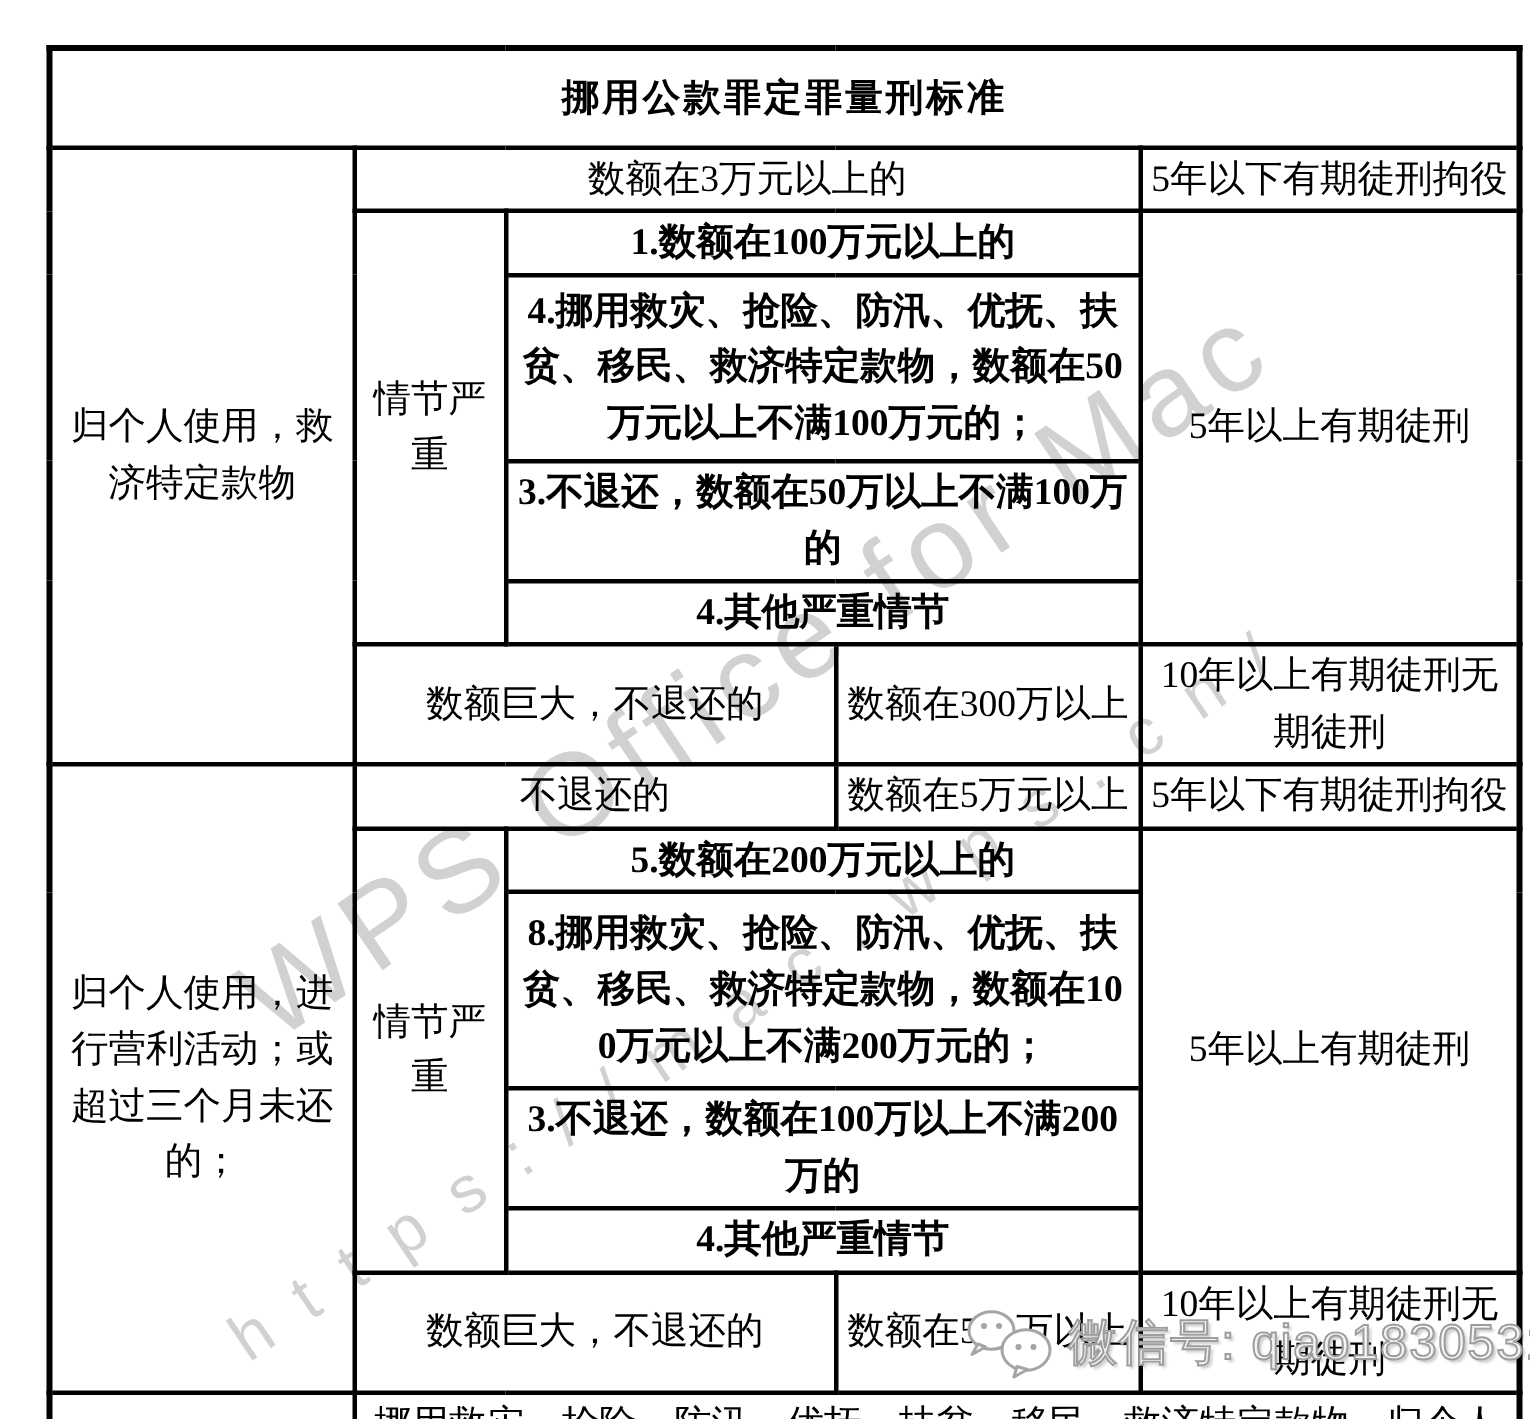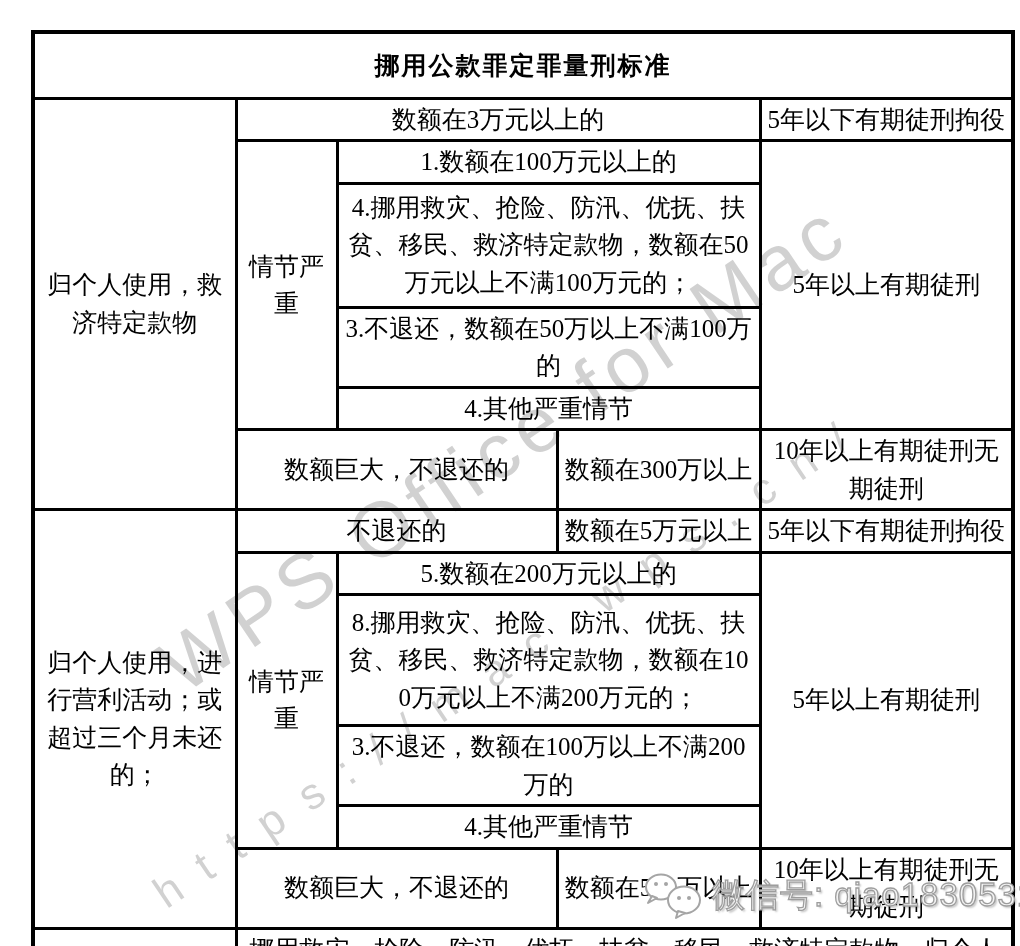--- a/index.html
+++ b/index.html
@@ -17,21 +17,21 @@
 
   
   table.grid{position:absolute;left:31px;top:30px;z-index:2;
              border-collapse:collapse;table-layout:fixed;width:982px;
              background:transparent;border:4px solid #000;}
   table.grid td{border:3px solid #000;text-align:center;vertical-align:middle;
                 font-size:25px;line-height:1.5;padding:1px 6px;
                 word-break:break-all;background:transparent;}
   td.title{font-family:Liberation Serif, serif;
            font-weight:700;font-size:52px;line-height:1.1;letter-spacing:2px;}
-  td.item{padding:1px 10px;}
+  td.item{padding:1px 10px;font-weight:bold;}
 
   
   .wechat{position:absolute;left:644px;top:870px;z-index:3;display:flex;
           align-items:center;gap:6px;pointer-events:none;}
   .wechat .txt{font-family:"Liberation Sans","DejaVu Sans",sans-serif;
                font-size:33px;letter-spacing:1px;color:#f3f3f3;
                -webkit-text-stroke:1.3px #9d9d9d;
                text-shadow:2px 2px 2px rgba(0,0,0,0.22);white-space:nowrap;}
   .wechat svg{display:block;}
 </style>

